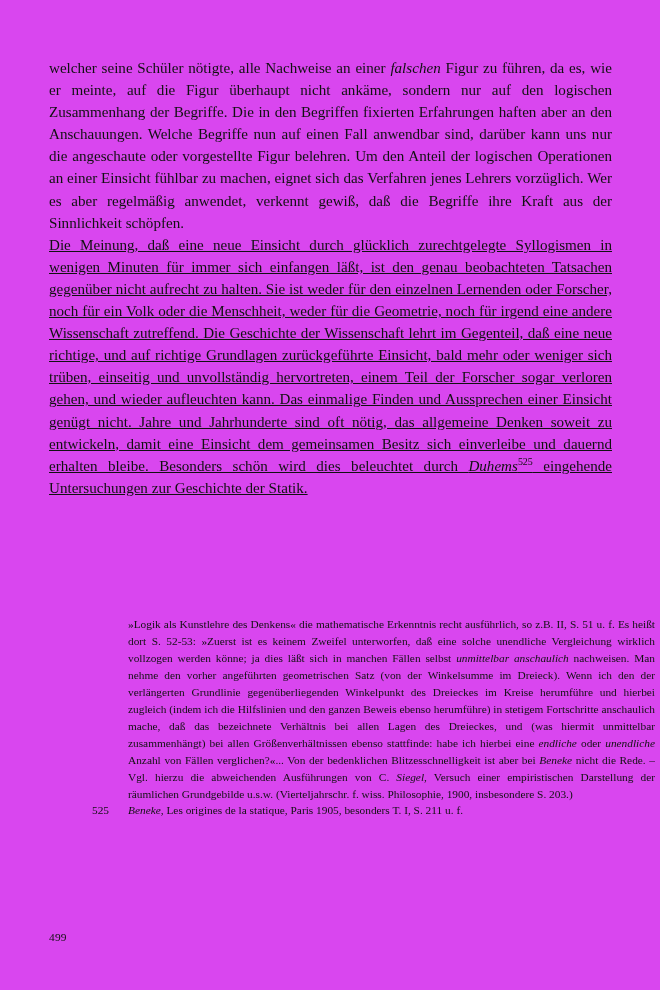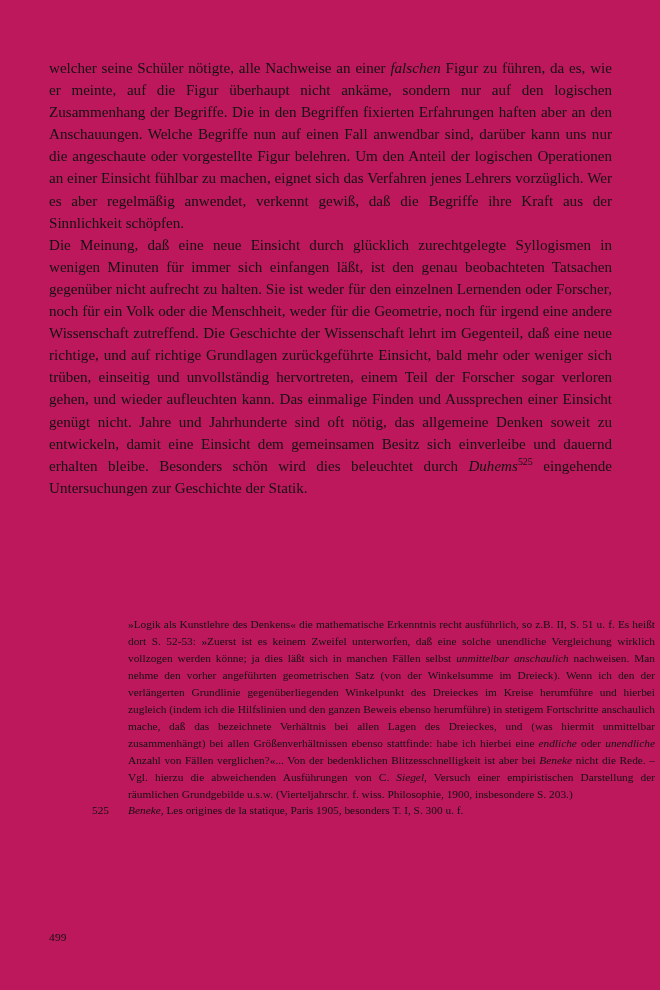--- a/index.html
+++ b/index.html
@@ -6,21 +6,21 @@
   html, body {
     margin: 0;
     padding: 0;
     background: #ffffff;
   }
 
   .page {
     position: relative;
     width: 660px;
     height: 990px;
-    background: #be185d;
+    background: #d946ef;
     overflow: hidden;
     font-family: "Liberation Serif", "DejaVu Serif", serif;
     color: #111111;
     -webkit-font-smoothing: antialiased;
   }
 
   
   .body-block {
     position: absolute;
     left: 49px;
@@ -34,20 +34,21 @@
   }
 
   .body-block p {
     margin: 0;
     padding: 0;
     text-align: justify;
   }
 
   .body-block p:last-child {
     text-align-last: left;
+    text-decoration: underline;
   }
 
   em, .ital {
     font-style: italic;
   }
 
   sup.fn-ref {
     font-size: 0.66em;
     vertical-align: super;
     line-height: 0;
@@ -114,19 +115,19 @@
       <p><span>Die Meinung, daß eine neue Einsicht durch glücklich zurechtgelegte Syllogismen in wenigen Minuten für immer sich einfangen läßt, ist den genau beobachteten Tatsachen gegenüber nicht aufrecht zu halten. Sie ist weder für den einzelnen Lernenden oder Forscher, noch für ein Volk oder die Menschheit, weder für die Geometrie, noch für irgend eine andere Wissenschaft zutreffend. Die Geschichte der Wissenschaft lehrt im Gegenteil, daß eine neue richtige, und auf richtige Grundlagen zurückgeführte Einsicht, bald mehr oder weniger sich trüben, einseitig und unvollständig hervortreten, einem Teil der Forscher sogar verloren gehen, und wieder aufleuchten kann. Das einmalige Finden und Aussprechen einer Einsicht genügt nicht. Jahre und Jahrhunderte sind oft nötig, das allgemeine Denken soweit zu entwickeln, damit eine Einsicht dem gemeinsamen Besitz sich einverleibe und dauernd erhalten bleibe. Besonders schön wird dies beleuchtet durch </span><em class="ital">Duhems</em><sup class="fn-ref">525</sup><span> eingehende Untersuchungen zur Geschichte der Statik.</span></p>
     </div>
 
   <div class="footnotes">
       <div class="footnote continued">
         <span class="fn-num"></span>
         <span class="fn-text"><span>»Logik als Kunstlehre des Denkens« die mathematische Erkenntnis recht ausführlich, so z.B. II, S. 51 u. f. Es heißt dort S. 52-53: »Zuerst ist es keinem Zweifel unterworfen, daß eine solche unendliche Vergleichung wirklich vollzogen werden könne; ja dies läßt sich in manchen Fällen selbst </span><em class="ital">unmittelbar anschaulich</em><span> nachweisen. Man nehme den vorher angeführten geometrischen Satz (von der Winkelsumme im Dreieck). Wenn ich den der verlängerten Grundlinie gegenüberliegenden Winkelpunkt des Dreieckes im Kreise herumführe und hierbei zugleich (indem ich die Hilfslinien und den ganzen Beweis ebenso herumführe) in stetigem Fortschritte anschaulich mache, daß das bezeichnete Verhältnis bei allen Lagen des Dreieckes, und (was hiermit unmittelbar zusammenhängt) bei allen Größenverhältnissen ebenso stattfinde: habe ich hierbei eine </span><em class="ital">endliche</em><span> oder </span><em class="ital">unendliche</em><span> Anzahl von Fällen verglichen?«... Von der bedenklichen Blitzesschnelligkeit ist aber bei </span><em class="ital">Beneke</em><span> nicht die Rede. – Vgl. hierzu die abweichenden Ausführungen von C. </span><em class="ital">Siegel</em><span>, Versuch einer empiristischen Darstellung der räumlichen Grundgebilde u.s.w. (Vierteljahrschr. f. wiss. Philosophie, 1900, insbesondere S. 203.)</span></span>
       </div>
       <div class="footnote last-line">
         <span class="fn-num">525</span>
-        <span class="fn-text"><em class="ital">Beneke</em><span>, Les origines de la statique, Paris 1905, besonders T. I, S. 300 u. f.</span></span>
+        <span class="fn-text"><em class="ital">Beneke</em><span>, Les origines de la statique, Paris 1905, besonders T. I, S. 211 u. f.</span></span>
       </div>
     </div>
 
   <div class="folio">499</div>
 
 </div>
 
 </body></html>

